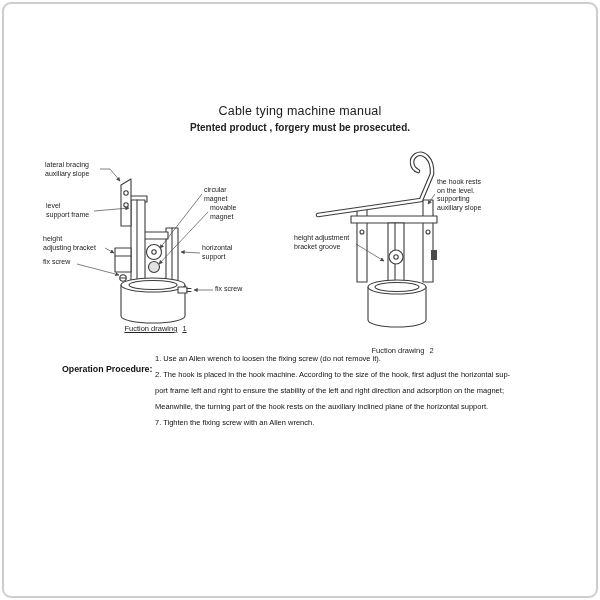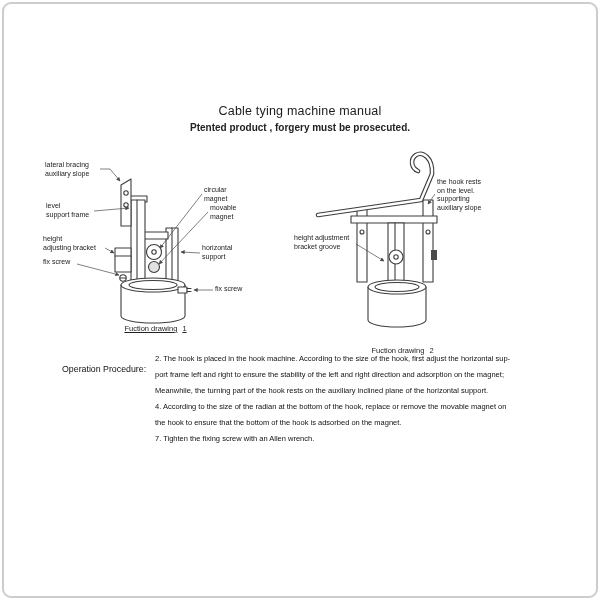--- a/index.html
+++ b/index.html
@@ -33,21 +33,21 @@
   }
   .caption {
     position:absolute; left:45px; width:145px; text-align:center;
     font-size:7.5px; color:#222;
   }
   .d1 .caption { top:176px;text-decoration:underline; }
   .d2 .caption { top:188px;margin-top:16px; }
   .capnum { margin-left:5px; }
   .proc-heading {
     position:absolute; left:62px; top:364px;
-    font-size:8.8px; font-weight:normal; color:#111;
+    font-size:8.8px; font-weight:bold; color:#111;
   }
   .steps {
     position:absolute; left:155px; top:351px; width:434px;
     font-size:7.5px; line-height:16.1px; color:#111;
   }
   .step { white-space:pre-line; }
 </style>
 </head>
 <body>
 
@@ -199,20 +199,19 @@
 bracket groove</div>
 
     <div class="caption">
       <span>Fuction drawing</span><span class="capnum">2</span>
     </div>
   </div>
 
   <div class="proc-heading">Operation Procedure:</div>
 
   <div class="steps">
+    <div class="step">1. Use an Allen wrench to loosen the fixing screw (do not remove it).</div>
     <div class="step">2. The hook is placed in the hook machine. According to the size of the hook, first adjust the horizontal sup-
 port frame left and right to ensure the stability of the left and right direction and adsorption on the magnet;
 Meanwhile, the turning part of the hook rests on the auxiliary inclined plane of the horizontal support.</div>
-    <div class="step">4. According to the size of the radian at the bottom of the hook, replace or remove the movable magnet on
-the hook to ensure that the bottom of the hook is adsorbed on the magnet.</div>
     <div class="step">7. Tighten the fixing screw with an Allen wrench.</div>
   </div>
 </div>
 
 </body></html>

